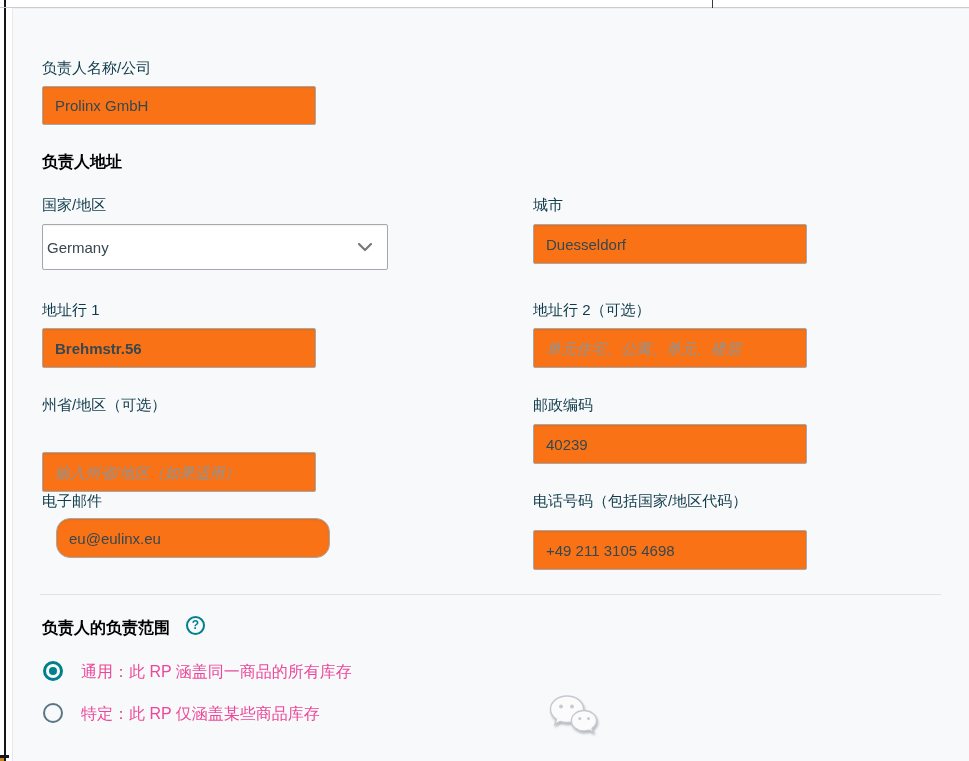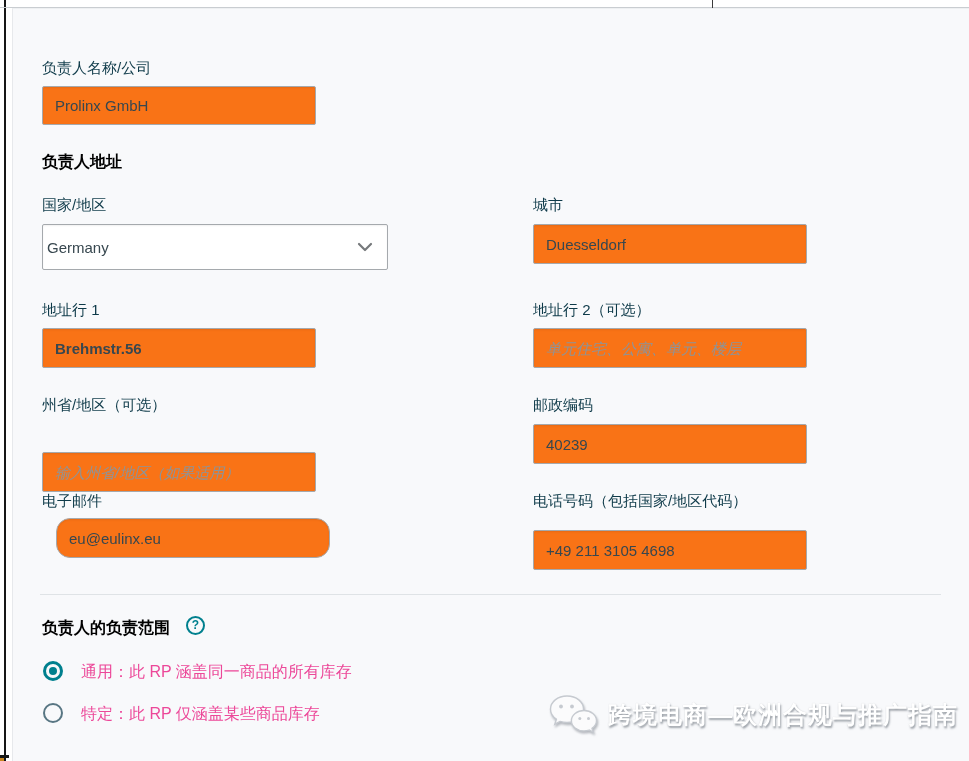--- a/index.html
+++ b/index.html
@@ -118,14 +118,13 @@
       <path d="M19 3 C9.6 3 2.5 9 2.5 16.2 c0 4.1 2.3 7.6 5.9 10 l-1.6 5 5.2-2.8 c2.2.7 4.6 1.1 7 1.1 9.4 0 16.5-6 16.5-13.3 C35.5 9 28.4 3 19 3 Z"></path>
       <path d="M36 17.5 c-7 0-12.6 4.6-12.6 10.2 0 5.7 5.6 10.2 12.6 10.2 1.8 0 3.6-.3 5.2-.8 l4 2.1-1.2-3.9 c2.8-1.9 4.5-4.6 4.5-7.6 0-5.6-5.6-10.2-12.5-10.2 Z"></path>
     </g>
     <g fill="#c6cad0">
       <circle cx="13" cy="13.5" r="1.9"></circle>
       <circle cx="24" cy="13.5" r="1.9"></circle>
       <circle cx="31.8" cy="25.5" r="1.5"></circle>
       <circle cx="40.5" cy="25.5" r="1.5"></circle>
     </g>
   </svg>
-  <span class="wm-text">跨境电商—欧洲合规与推广指南</span>
 </div>
 
 </body></html>

